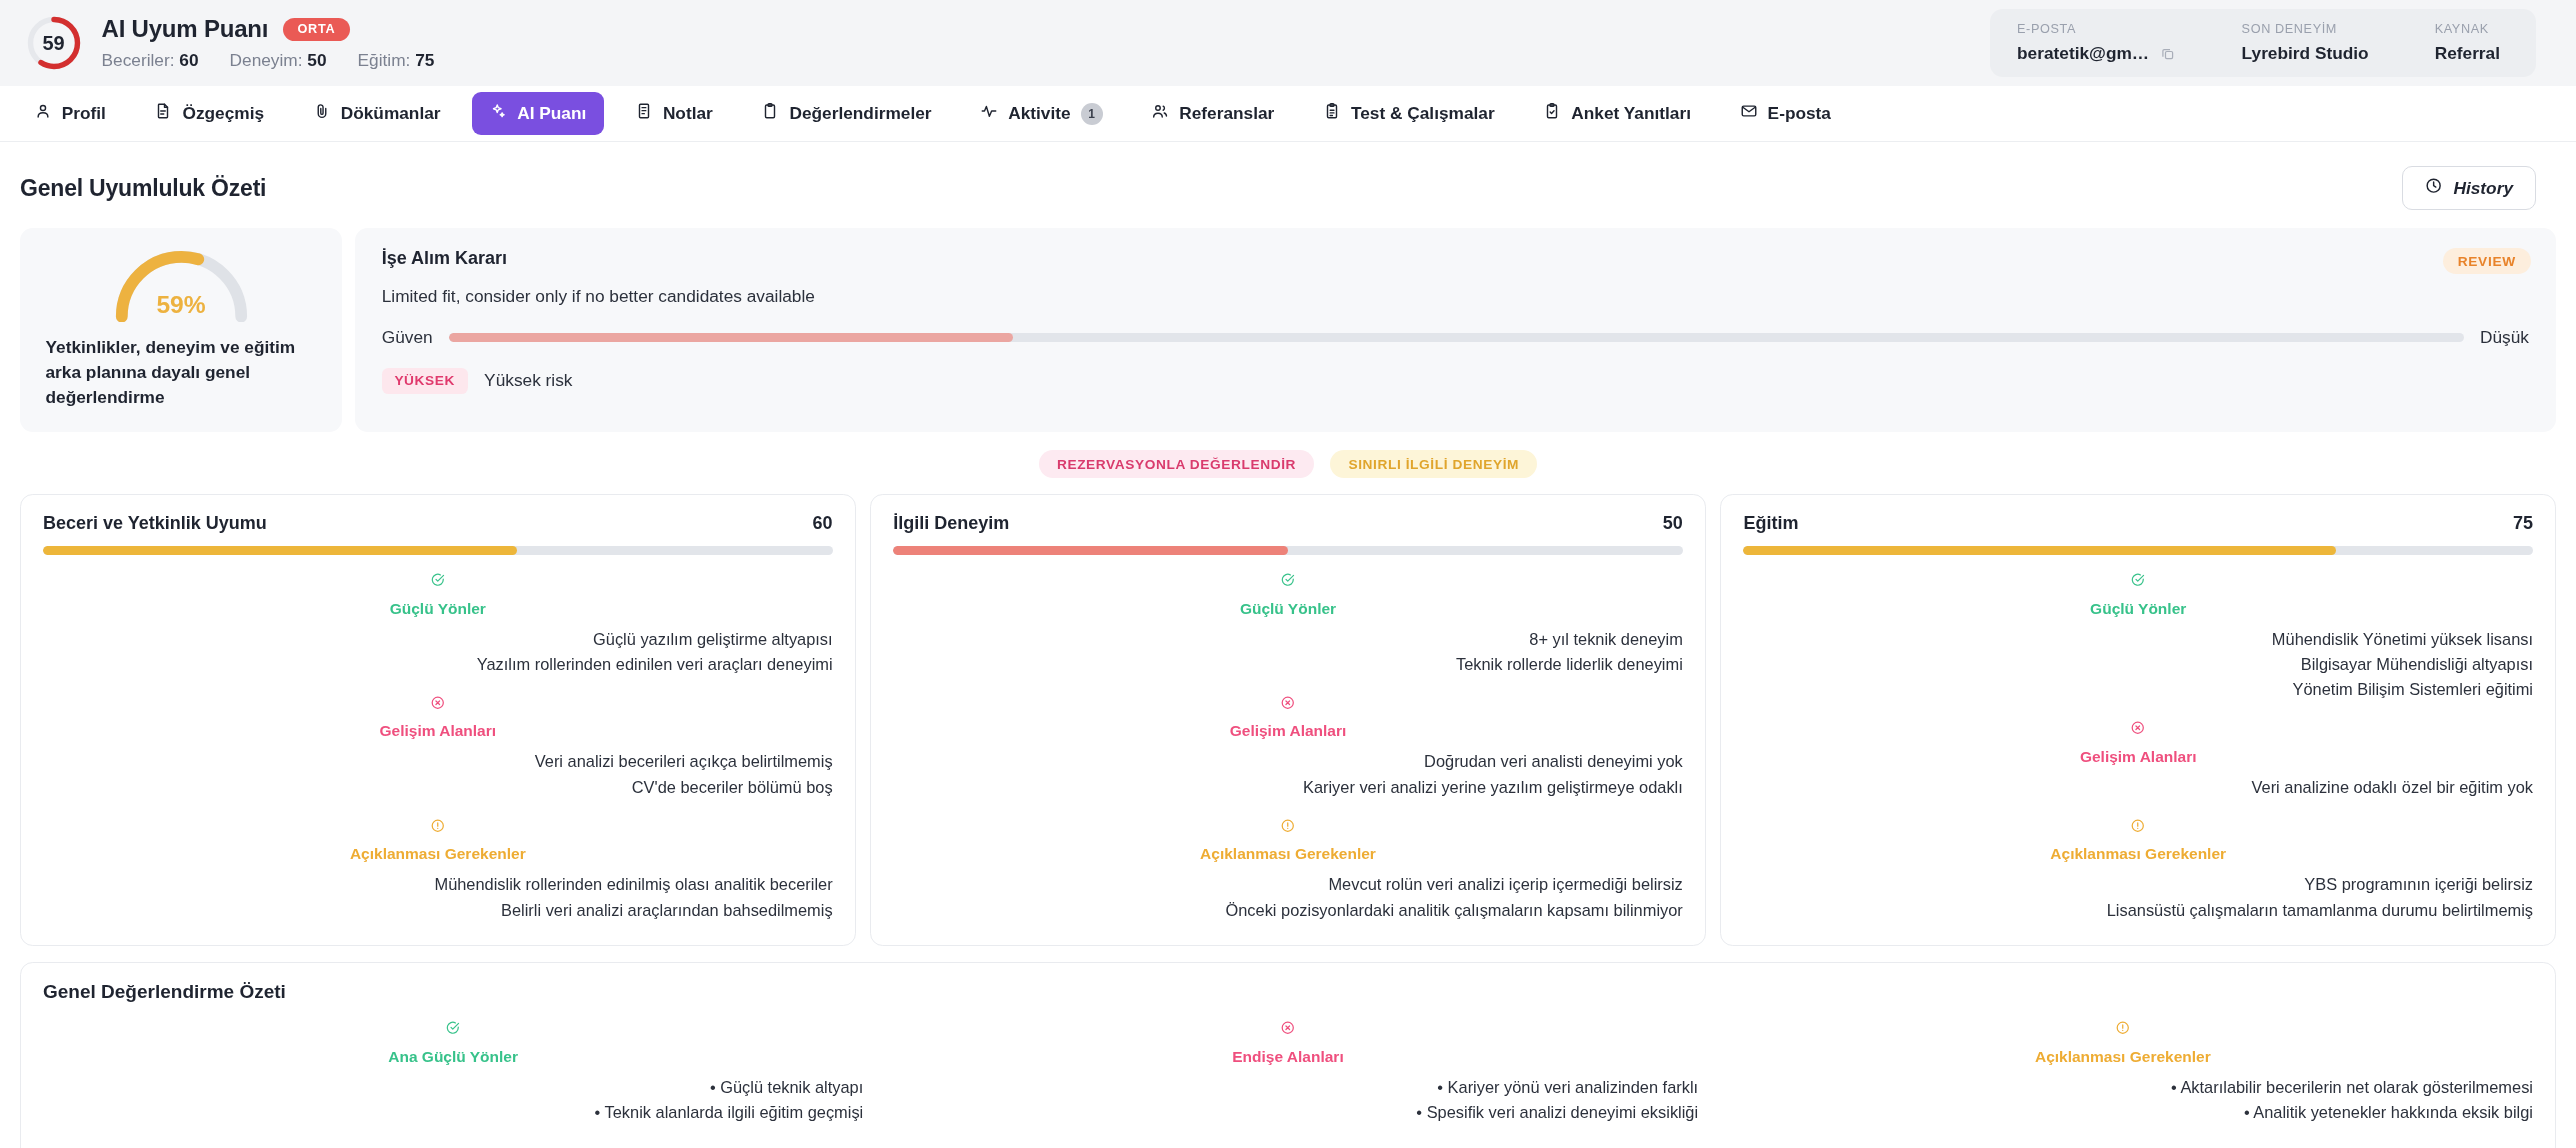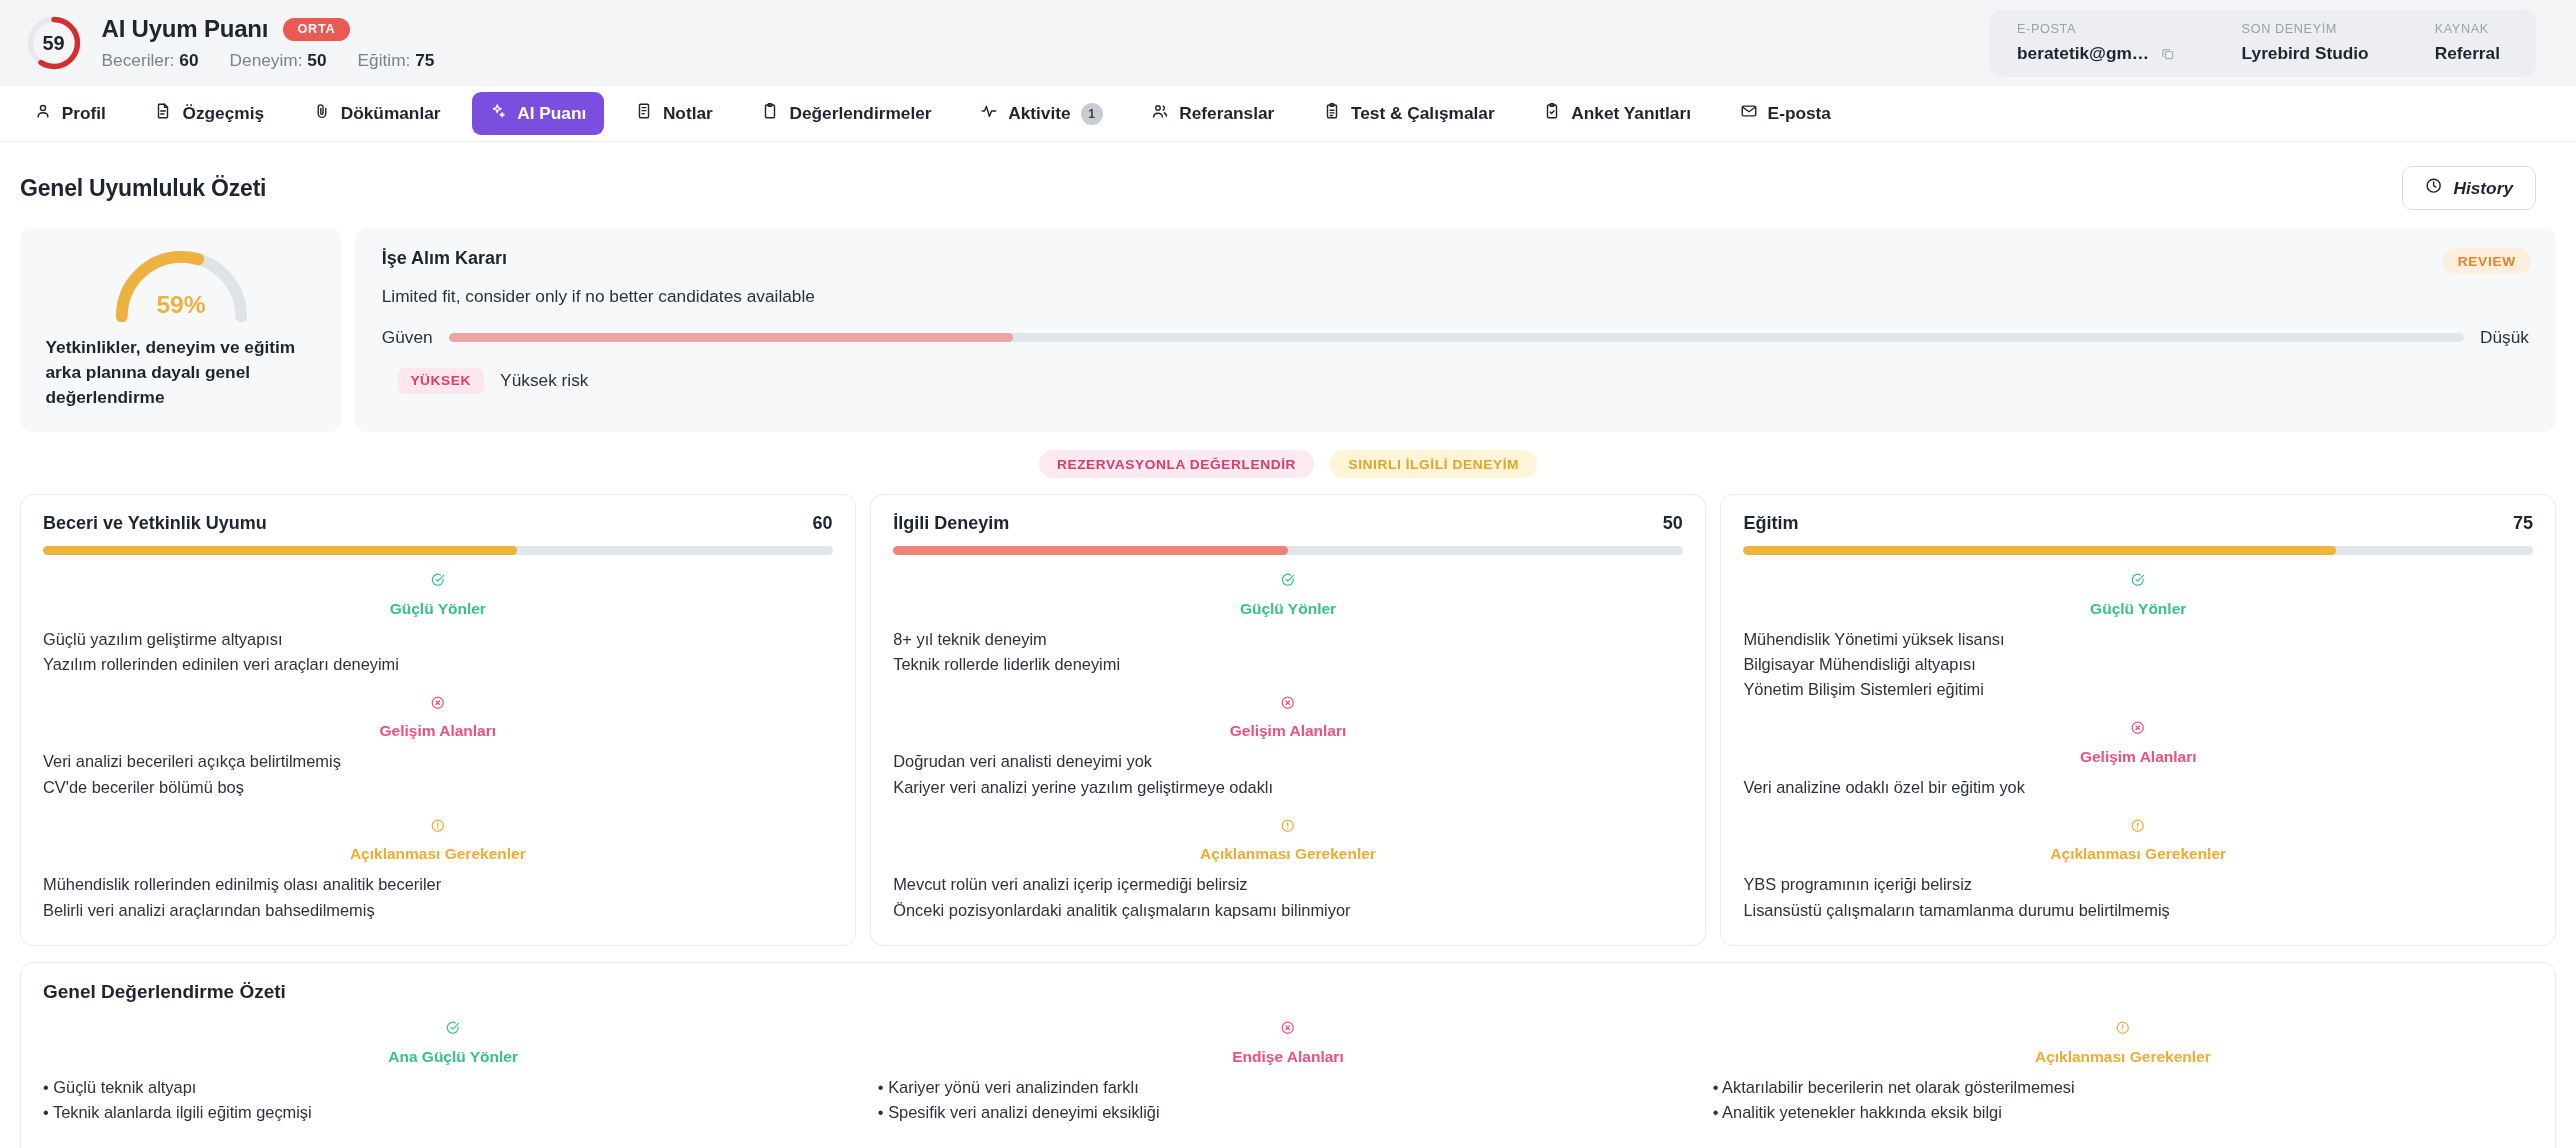--- a/index.html
+++ b/index.html
@@ -124,21 +124,21 @@
     position: absolute; top: 20px; right: 25.5px;
     background: #fdeedd; color: #e8832a;
     font-size: 13.7px; font-weight: 700; letter-spacing: 0.7px;
     padding: 5.5px 14.6px; border-radius: 909px;
   }
   .conf-row { margin-top: 20px; display: flex; align-items: center; gap: 16.4px; }
   .conf-lbl { font-size: 17.3px; color: #2c313c; white-space: nowrap; }
   .conf-bar { flex: 1 1 auto; height: 9px; background: #e2e5ea; border-radius: 909px; overflow: hidden; }
   .conf-fill { height: 100%; background: #eba6a1; border-radius: 909px; }
   .conf-end { font-size: 17.3px; color: #2c313c; white-space: nowrap; }
-  .risk-row { margin-top: 20px; display: flex; align-items: center; gap: 16.4px; margin-left: 16px; }
+  .risk-row { margin-top: 20px; display: flex; align-items: center; gap: 16.4px; }
   .risk-badge {
     background: #fde7ed; color: #e03a6d;
     font-size: 13.7px; font-weight: 700; letter-spacing: 0.6px;
     padding: 5.5px 12.7px; border-radius: 6.4px;
   }
   .risk-txt { font-size: 17.3px; color: #2c313c; }
 
   
   .flags { display: flex; justify-content: center; gap: 16.4px; padding: 18px 0 16.4px; }
   .flag {
@@ -159,21 +159,21 @@
   .card-title { font-size: 18px; font-weight: 700; }
   .card-score { margin-left: auto; font-size: 18px; font-weight: 700; }
   .card-bar { margin-top: 12px; height: 8.2px; background: #e2e5ea; border-radius: 909px; overflow: hidden; }
   .card-fill { height: 100%; border-radius: 909px; }
 
   .sec { margin-top: 17.3px; }
   .sec-head { display: flex; align-items: center; gap: 8.2px; font-size: 15.5px; font-weight: 700; flex-direction: column; }
   .sec-head.good { color: #37c28a; }
   .sec-head.bad  { color: #ef4f7e; }
   .sec-head.warn { color: #eeac33; }
-  .sec-list { margin-top: 9px; font-size: 16.4px; line-height: 1.55; color: #2c313c; }
+  .sec-list { margin-top: 9px; font-size: 16.4px; line-height: 1.55; color: #2c313c; text-align: right; }
 
   
   .summary {
     margin: 16.4px 20px 0;
     background: #fff; border: 0.9px solid #e9ebef; border-radius: 12.7px;
     padding: 18px 22px 20px;
   }
   .summary-title { font-size: 19px; font-weight: 700; }
   .summary-cols { display: flex; gap: 14.6px; margin-top: 16.4px; }
   .summary-col { flex: 1 1 0; }

